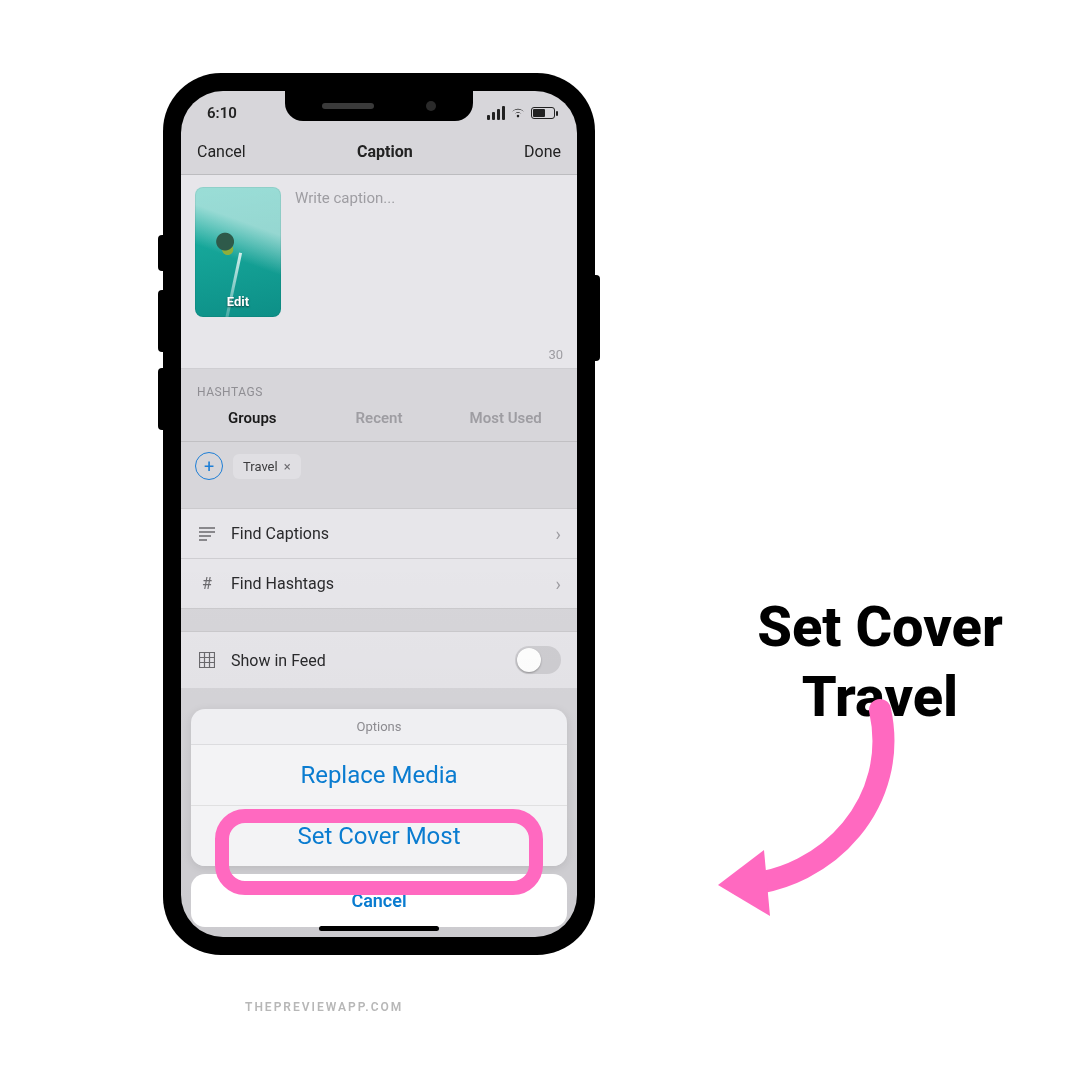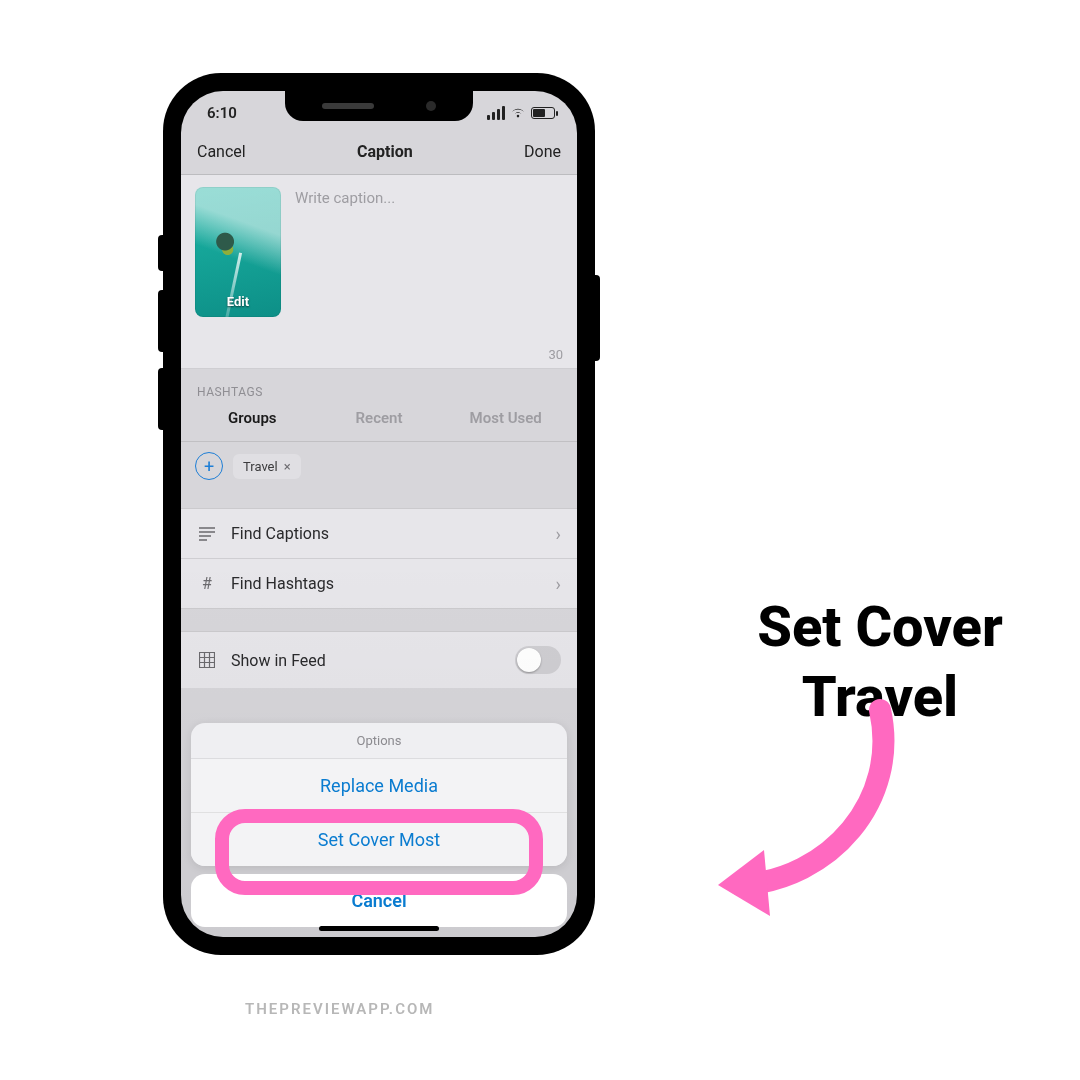--- a/index.html
+++ b/index.html
@@ -165,21 +165,21 @@
     position:absolute; left:10px; right:10px; bottom:10px;
     display:flex; flex-direction:column; gap:8px;
     z-index:40;
   }
   .sheet-group{
     background:#efeff2; border-radius:14px; overflow:hidden;
     box-shadow:0 2px 10px rgba(0,0,0,.1);
   }
   .sheet-title{ text-align:center; color:#8c8b90; font-size:13px; padding:10px 0; border-bottom:1px solid rgba(0,0,0,.08);}
   .sheet-item{
-    text-align:center; color:#0a7cd0; font-size:18px;
+    text-align:center; color:#0a7cd0; font-size:24px;
     padding:16px 0; border-bottom:1px solid rgba(0,0,0,.08);
     background:#f3f3f5;
   }
   .sheet-item:last-child{border-bottom:none;}
   .sheet-cancel{
     background:#fff; border-radius:14px;
     text-align:center; color:#0a7cd0; font-size:18px; font-weight:600;
     padding:16px 0;
   }
 
@@ -214,21 +214,21 @@
     left:700px; top:690px;
     width:220px; height:230px;
     z-index:5;
   }
 
   .watermark{
     position:absolute;
     left:245px; top:1000px;
     color:#b7b7b7;
     letter-spacing:2px;
-    font-size:15px;
+    font-size:12px;
     font-weight:600;
   }
 </style>
 </head>
 <body>
 
 <div class="phone">
   <div class="side-right"></div>
   <div class="screen">
 

